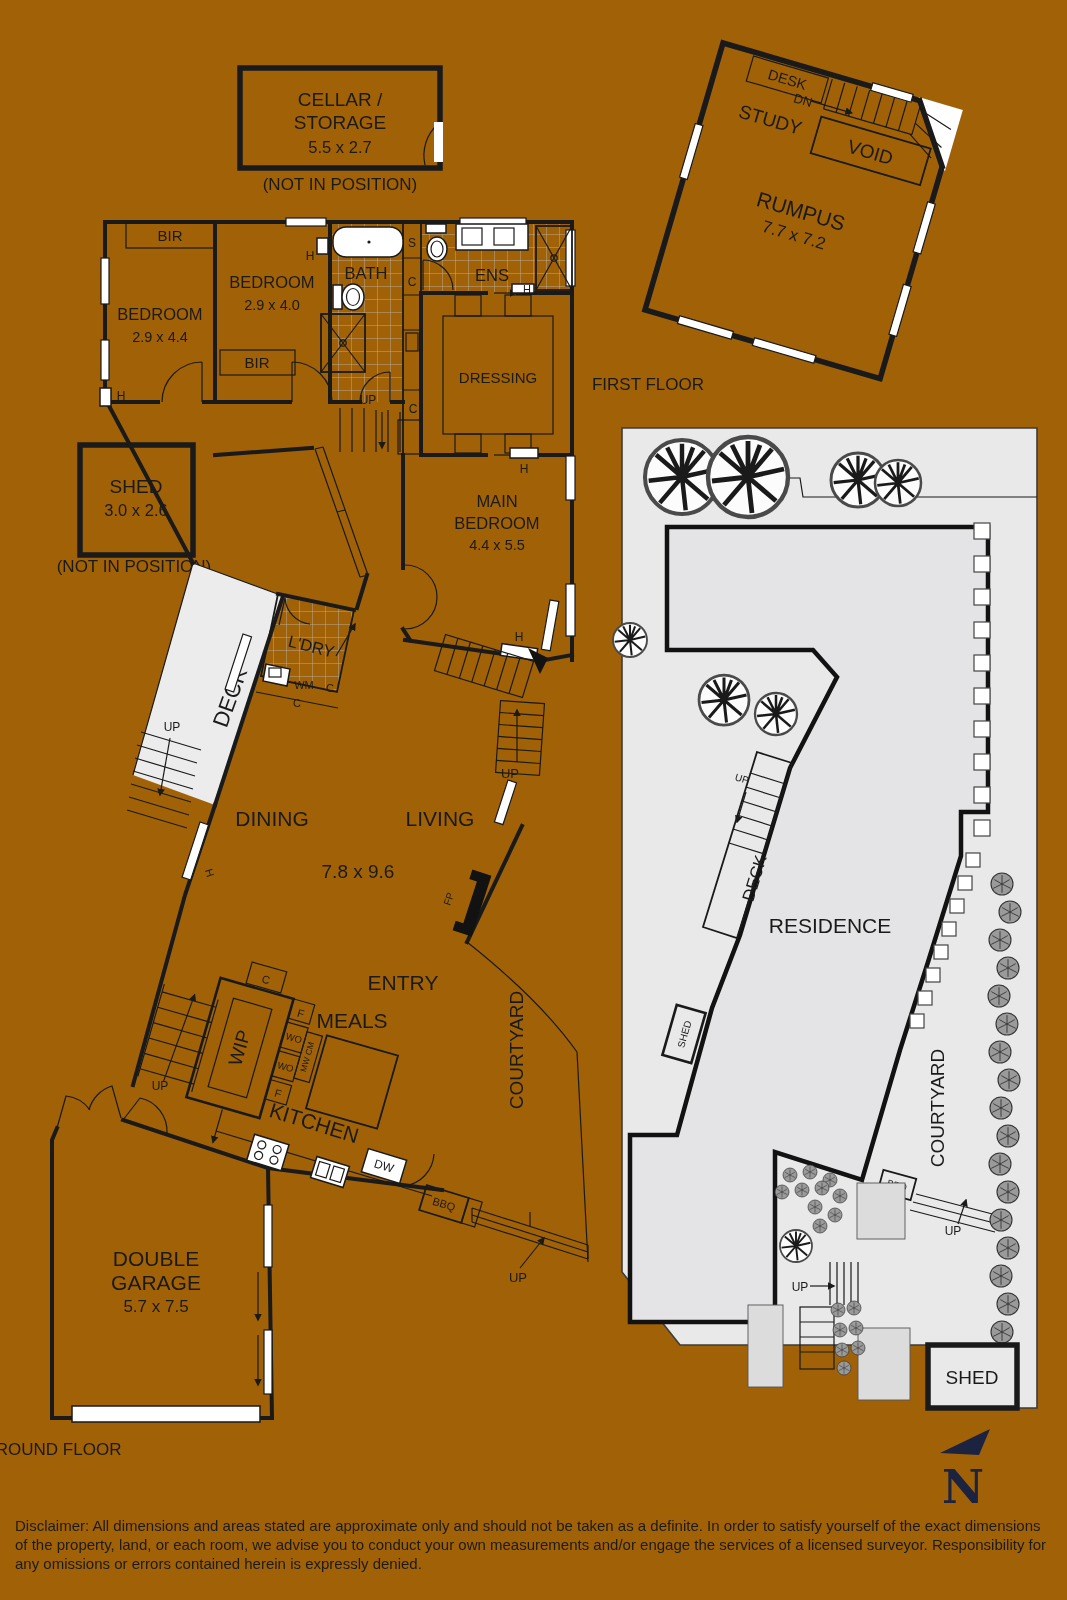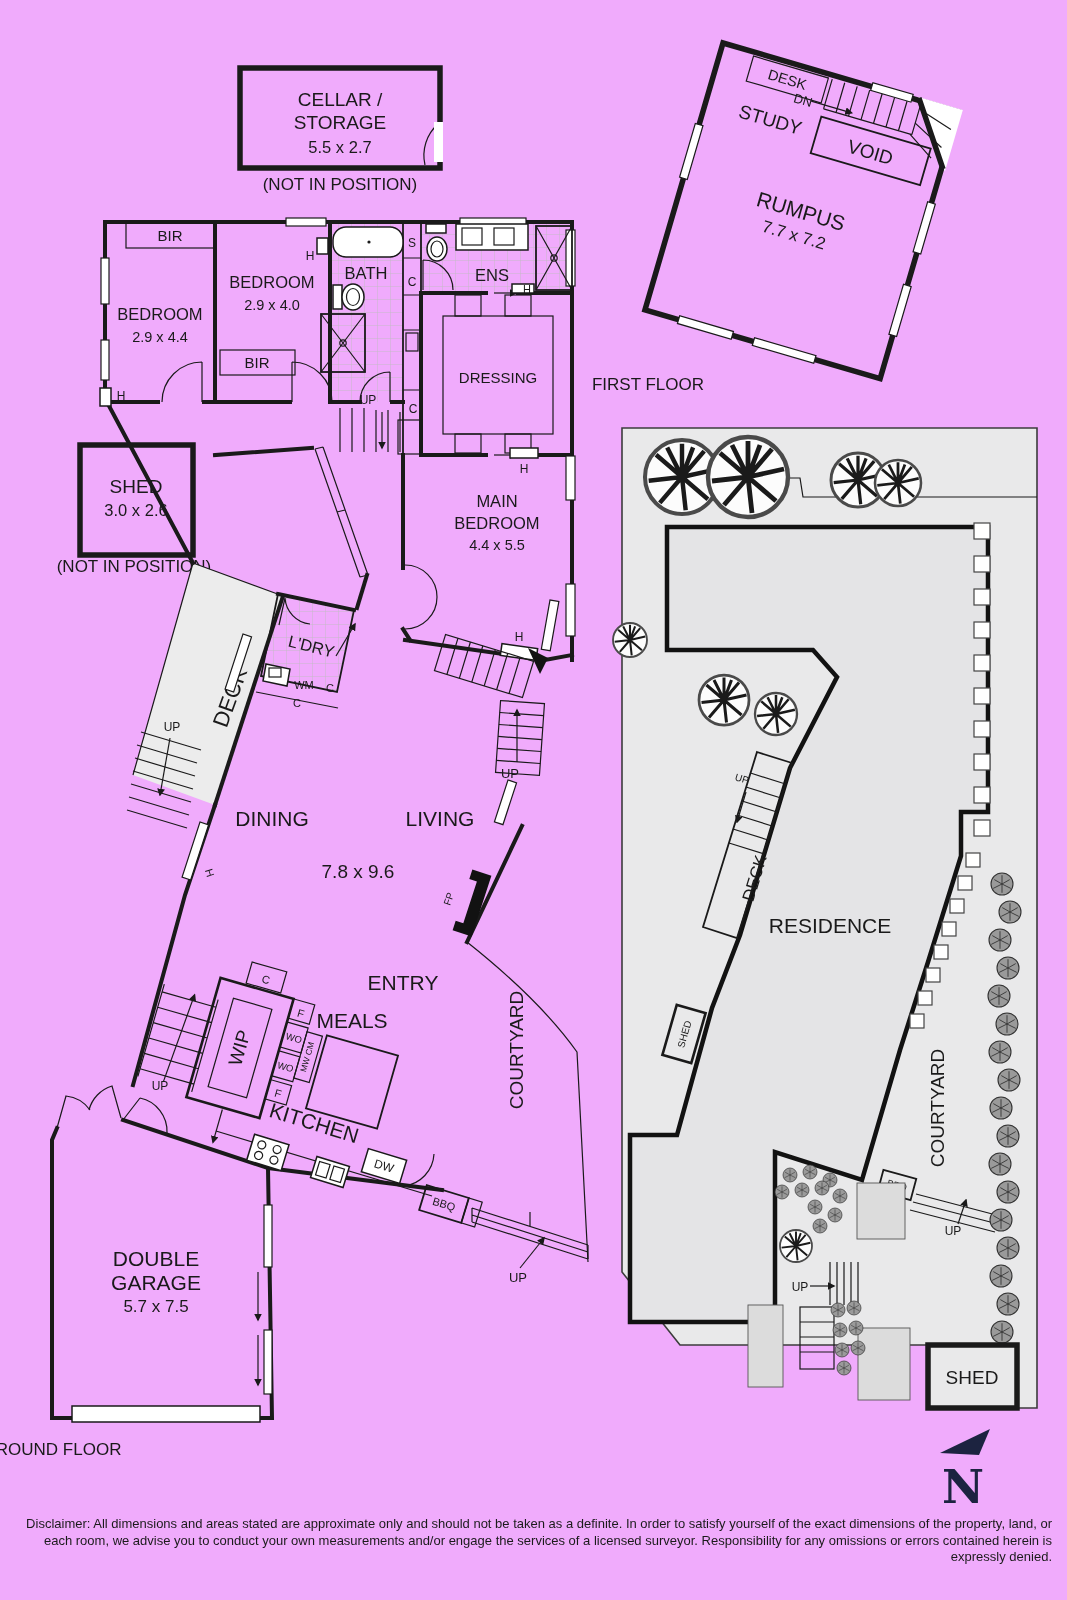--- a/index.html
+++ b/index.html
@@ -1,16 +1,16 @@
 <!DOCTYPE html>
 <html><head>
 <meta charset="utf-8">
 <style>
   html,body{margin:0;padding:0;background:#fff;}
-  #page{position:relative;width:1067px;height:1600px;background:#f0abfc;overflow:hidden;
+  #page{position:relative;width:1067px;height:1600px;background:#a16207;overflow:hidden;
         font-family:"Liberation Sans",sans-serif;}
   svg{position:absolute;left:0;top:0;}
   .wall{fill:none;stroke:#1a1a1a;stroke-width:4;stroke-linecap:square;}
   .wall5{fill:none;stroke:#1a1a1a;stroke-width:5.5;stroke-linecap:square;}
   .wall3{fill:none;stroke:#1a1a1a;stroke-width:2.6;stroke-linecap:square;}
   .thin{fill:none;stroke:#1a1a1a;stroke-width:1.2;}
   .thin2{fill:none;stroke:#1a1a1a;stroke-width:1.8;}
   .fix{fill:#ffffff;stroke:#1a1a1a;stroke-width:1.5;}
   .win{fill:#ffffff;stroke:#1a1a1a;stroke-width:1.2;}
   .lbl{font-family:"Liberation Sans",sans-serif;fill:#1a1a1a;text-anchor:middle;}
@@ -18,22 +18,22 @@
   .t16{font-size:16.5px;} .t15{font-size:15px;} .t14{font-size:14.5px;}
   .t13{font-size:13px;} .t12{font-size:12px;} .t11{font-size:11px;}
   .t10{font-size:10px;} .t9{font-size:9.5px;}
   .deckfill{fill:#ececec;}
   .parcel{fill:#e9e9ea;stroke:#3c3c3c;stroke-width:1.6;}
   .res{fill:#e4e4e6;stroke:#121212;stroke-width:4.5;stroke-linejoin:miter;}
   .grayblock{fill:#dcdcdc;stroke:#555;stroke-width:0.9;}
   .tree{fill:#fcfcfc;stroke:#4a4a4a;stroke-width:1.1;}
   .bush{fill:#9a9a9a;stroke:#333;stroke-width:1;}
   .paver{fill:#ffffff;stroke:#444;stroke-width:1.2;}
-  #disclaimer{position:absolute;left:15px;top:1516px;width:1037px;text-align:right;
-      font-size:13px;line-height:1.27;color:#1b1b1b;}
+  #disclaimer{position:absolute;left:15px;top:1516px;width:1037px;text-align:left;
+      font-size:15px;line-height:1.27;color:#1b1b1b;}
   .north{fill:#1c2340;}
   .nletter{font-family:"DejaVu Serif","Liberation Serif",serif;font-weight:bold;
       font-size:46px;fill:#1c2340;text-anchor:middle;}
 </style>
 </head>
 <body>
 
 <div id="page">
 <svg width="1067" height="1600" viewBox="0 0 1067 1600">
   <defs>

